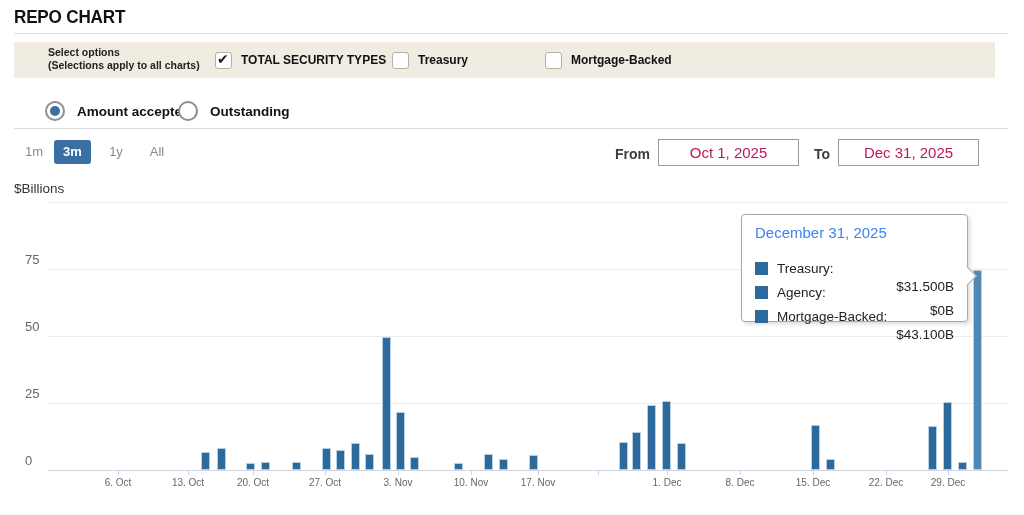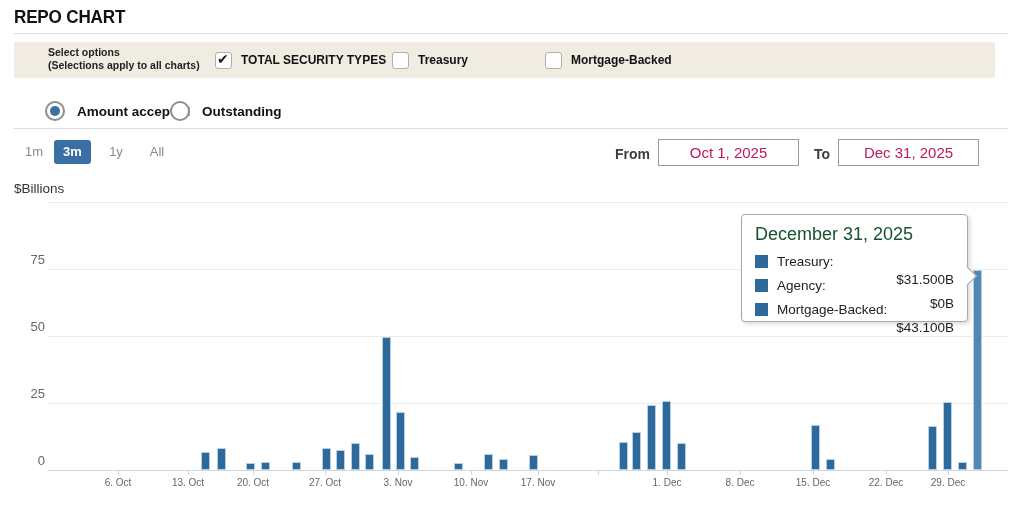--- a/index.html
+++ b/index.html
@@ -29,29 +29,29 @@
              text-align:center;cursor:pointer;}
   .range-btn.active{background:#3a6fa4;color:#fff;font-weight:700;border-radius:3px;}
   .ft-label{font-size:14px;font-weight:700;color:#3d3d3d;}
   .date-input{position:absolute;box-sizing:border-box;width:141px;height:27px;border:1px solid #9a9a9a;
               background:#fff;font-size:15px;color:#be185d;text-align:center;
               font-family:"Liberation Sans","DejaVu Sans",sans-serif;}
   
   #billions-label{left:14px;top:181px;font-size:13.5px;color:#333;}
   .gridline{position:absolute;left:48px;width:960px;height:0;border-top:1px solid #ececec;}
   .gridline.zero{border-top:1px solid #cdd7e3;}
-  .ylab{position:absolute;width:45px;text-align:right;font-size:13px;color:#666;}
+  .ylab{position:absolute;width:45px;text-align:left;font-size:13px;color:#666;padding-left:25px;}
   .xtick{position:absolute;width:1px;height:5px;background:#cdd7e3;top:470px;}
   .xlab{position:absolute;width:80px;text-align:center;font-size:10px;color:#666;top:477px;}
   .bar{position:absolute;box-sizing:border-box;border:1px solid #b7d0e3;}
   
   #chart-tooltip{left:741px;top:214px;width:227px;height:108px;background:#fff;
                  border:1px solid #a8a8a8;border-radius:4px;box-sizing:border-box;
                  box-shadow:2px 2px 4px rgba(0,0,0,0.15);padding:9px 13px 0 13px;z-index:5;}
-  #chart-tooltip .tt-title{font-size:18px;color:#14532d;margin-bottom:4px;}
+  #chart-tooltip .tt-title{font-size:15px;color:#3b82f6;margin-bottom:15px;}
   .tt-row{display:flex;align-items:center;height:24px;font-size:13.5px;color:#222;}
   .tt-swatch{width:13px;height:13px;margin-right:9px;flex:0 0 auto;}
   .tt-value{margin-left:auto;margin-top:36px;}
   #tt-pointer{position:absolute;right:-7px;top:54px;width:13px;height:13px;background:#fff;
               transform:rotate(45deg);border-top:1px solid #a8a8a8;border-right:1px solid #a8a8a8;}
 </style>
 </head>
 <body>
 
 <div id="page">
@@ -79,21 +79,21 @@
       <span class="cb-label">Mortgage-Backed</span>
     </div>
   </div>
 
   <div class="radio-group" style="left:45px;top:96px">
     <span class="radio">
         <span class="dot"></span>
       </span>
     <span class="radio-label">Amount accepted</span>
   </div>
-  <div class="radio-group" style="left:170px;top:96px">
+  <div class="radio-group" style="left:178px;top:96px">
     <span class="radio"></span>
     <span class="radio-label">Outstanding</span>
   </div>
   <div class="abs rule" style="top:128px"></div>
 
   <div class="range-btn" style="left:18px;width:32px">1m</div>
   <div class="range-btn active" style="left:54px;width:37px">3m</div>
   <div class="range-btn" style="left:100px;width:32px">1y</div>
   <div class="range-btn" style="left:140px;width:34px">All</div>
 

